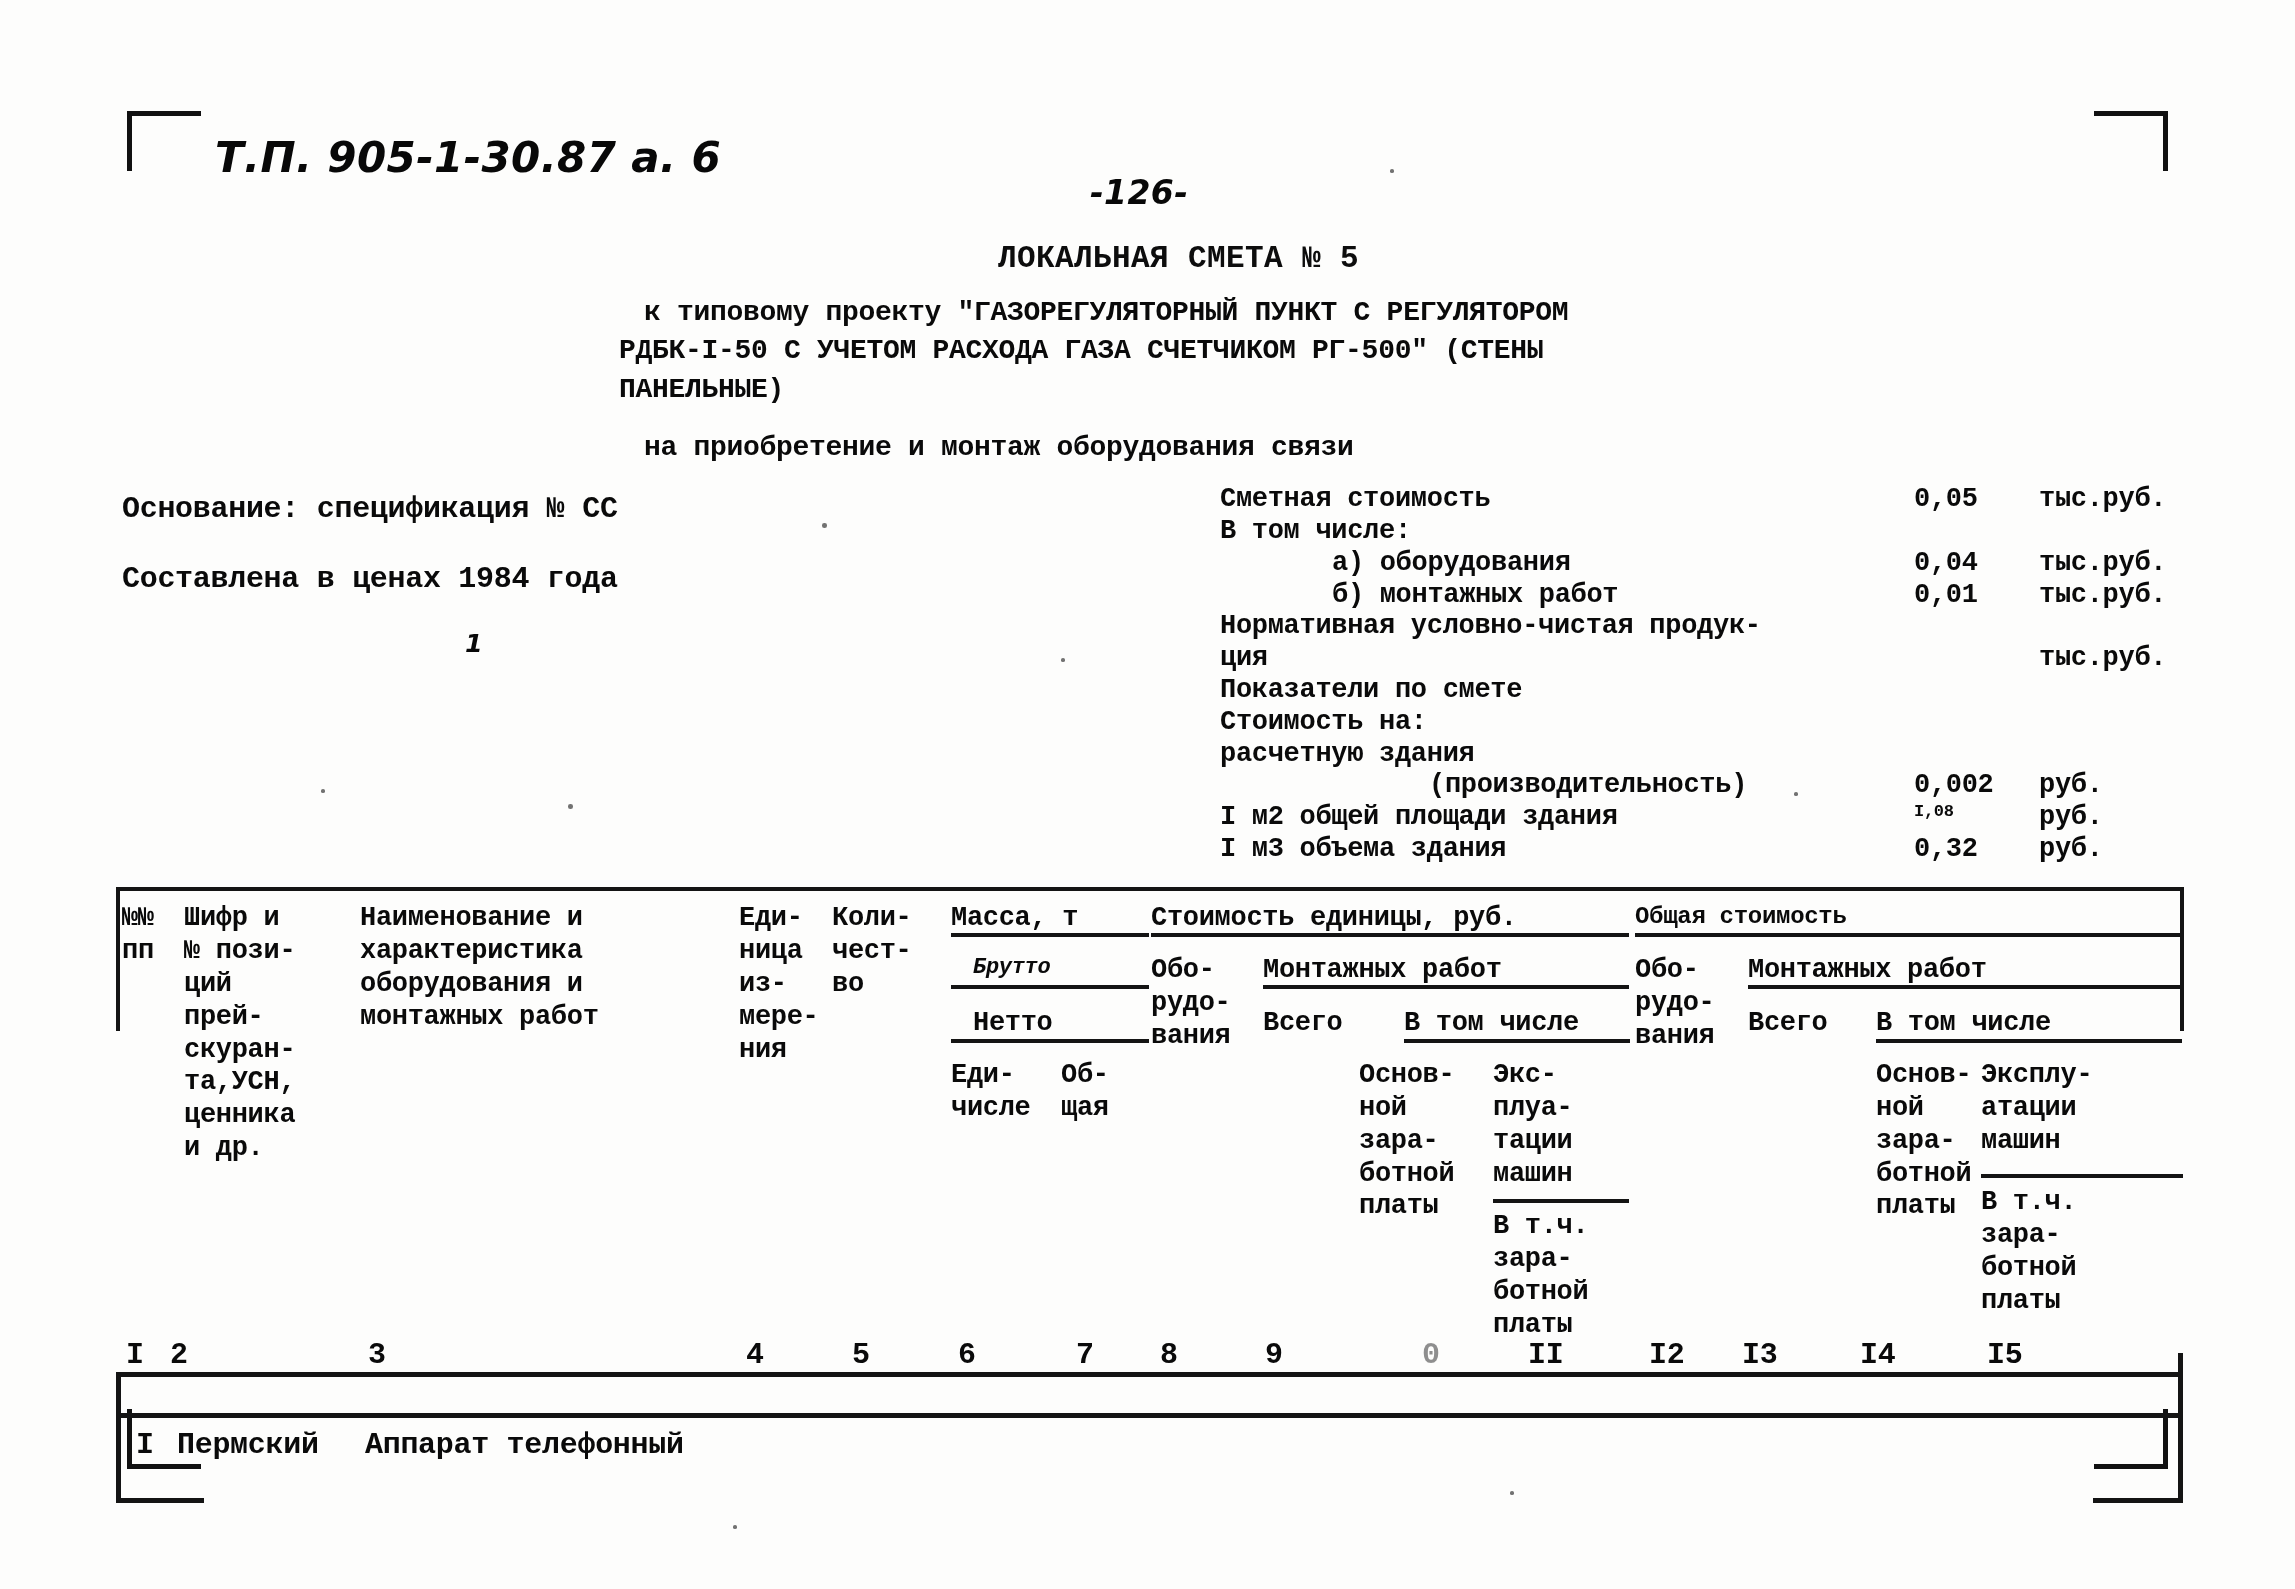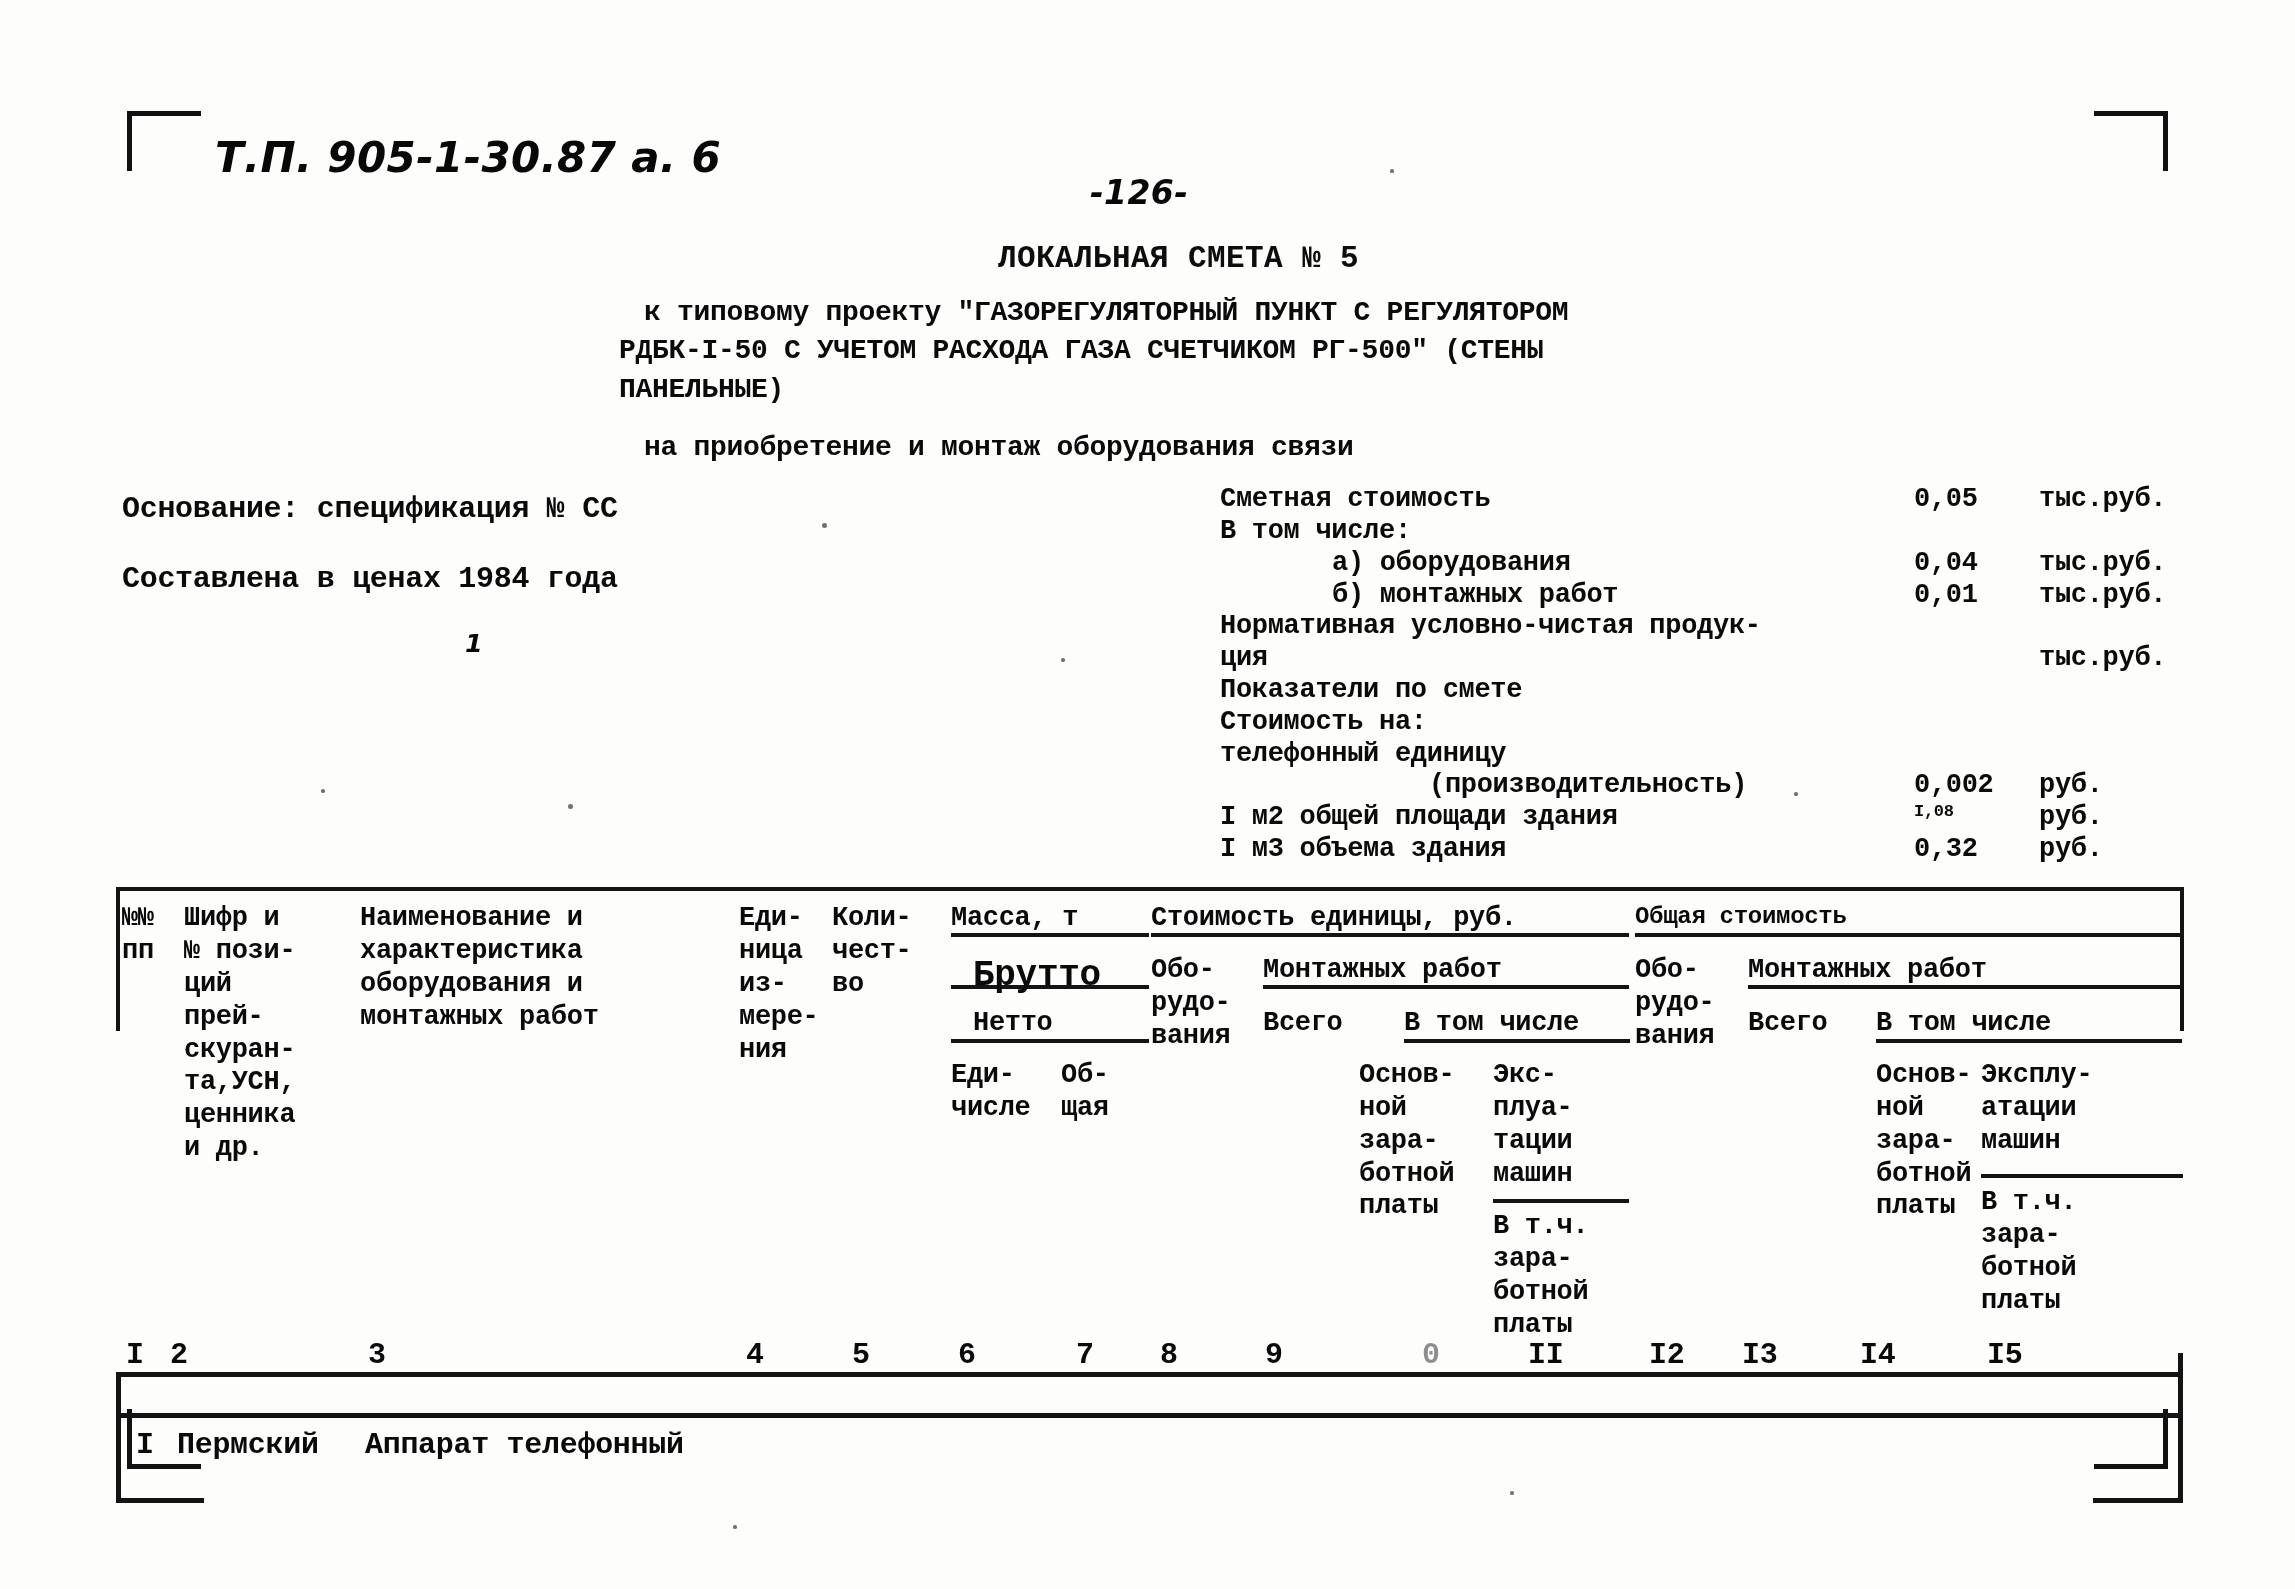--- a/index.html
+++ b/index.html
@@ -113,21 +113,21 @@
       <div class="t typed" style="left: 1914px; top: 548px; font-size: 27px;">0,04</div>
       <div class="t typed" style="left: 2039px; top: 548px; font-size: 27px;">тыс.руб.</div>
       <div class="t typed" style="left: 1332px; top: 580px; font-size: 27px;">б) монтажных работ</div>
       <div class="t typed" style="left: 1914px; top: 580px; font-size: 27px;">0,01</div>
       <div class="t typed" style="left: 2039px; top: 580px; font-size: 27px;">тыс.руб.</div>
       <div class="t typed" style="left: 1220px; top: 611px; font-size: 27px;">Нормативная условно-чистая продук-</div>
       <div class="t typed" style="left: 1220px; top: 643px; font-size: 27px;">ция</div>
       <div class="t typed" style="left: 2039px; top: 643px; font-size: 27px;">тыс.руб.</div>
       <div class="t typed" style="left: 1220px; top: 675px; font-size: 27px;">Показатели по смете</div>
       <div class="t typed" style="left: 1220px; top: 707px; font-size: 27px;">Стоимость на:</div>
-      <div class="t typed" style="left: 1220px; top: 739px; font-size: 27px;">телефонный единицу</div>
+      <div class="t typed" style="left: 1220px; top: 739px; font-size: 27px;">расчетную здания</div>
       <div class="t typed" style="left: 1429px; top: 770px; font-size: 27px; text-align: right;">(производительность)</div>
       <div class="t typed" style="left: 1914px; top: 770px; font-size: 27px;">0,002</div>
       <div class="t typed" style="left: 2039px; top: 770px; font-size: 27px;">руб.</div>
       <div class="t typed" style="left: 1220px; top: 802px; font-size: 27px;">I м2 общей площади здания</div>
       <div class="t typed" style="left: 1914px; top: 802px; font-size: 17px;">I,08</div>
       <div class="t typed" style="left: 2039px; top: 802px; font-size: 27px;">руб.</div>
       <div class="t typed" style="left: 1220px; top: 834px; font-size: 27px;">I м3 объема здания</div>
       <div class="t typed" style="left: 1914px; top: 834px; font-size: 27px;">0,32</div>
       <div class="t typed" style="left: 2039px; top: 834px; font-size: 27px;">руб.</div>
     </div>
@@ -168,21 +168,21 @@
       <div class="t typed" style="left: 360px; top: 1002px; font-size: 27px;">монтажных работ</div>
       <div class="t typed" style="left: 739px; top: 903px; font-size: 27px;">Еди-</div>
       <div class="t typed" style="left: 739px; top: 936px; font-size: 27px;">ница</div>
       <div class="t typed" style="left: 739px; top: 969px; font-size: 27px;">из-</div>
       <div class="t typed" style="left: 739px; top: 1002px; font-size: 27px;">мере-</div>
       <div class="t typed" style="left: 739px; top: 1035px; font-size: 27px;">ния</div>
       <div class="t typed" style="left: 832px; top: 903px; font-size: 27px;">Коли-</div>
       <div class="t typed" style="left: 832px; top: 936px; font-size: 27px;">чест-</div>
       <div class="t typed" style="left: 832px; top: 969px; font-size: 27px;">во</div>
       <div class="t typed" style="left: 951px; top: 903px; font-size: 27px;">Масса, т</div>
-      <div class="t typed" style="left: 973px; top: 955px; font-size: 36px;">Брутто</div>
+      <div class="t typed" style="left: 973px; top: 955px; font-size: 22px; font-style: italic;">Брутто</div>
       <div class="t typed" style="left: 973px; top: 1008px; font-size: 27px;">Нетто</div>
       <div class="t typed" style="left: 951px; top: 1060px; font-size: 27px;">Еди-</div>
       <div class="t typed" style="left: 951px; top: 1093px; font-size: 27px;">числе</div>
       <div class="t typed" style="left: 1061px; top: 1060px; font-size: 27px;">Об-</div>
       <div class="t typed" style="left: 1061px; top: 1093px; font-size: 27px;">щая</div>
       <div class="t typed" style="left: 1151px; top: 903px; font-size: 27px;">Стоимость единицы, руб.</div>
       <div class="t typed" style="left: 1151px; top: 955px; font-size: 27px;">Обо-</div>
       <div class="t typed" style="left: 1151px; top: 988px; font-size: 27px;">рудо-</div>
       <div class="t typed" style="left: 1151px; top: 1021px; font-size: 27px;">вания</div>
       <div class="t typed" style="left: 1263px; top: 955px; font-size: 27px;">Монтажных работ</div>

